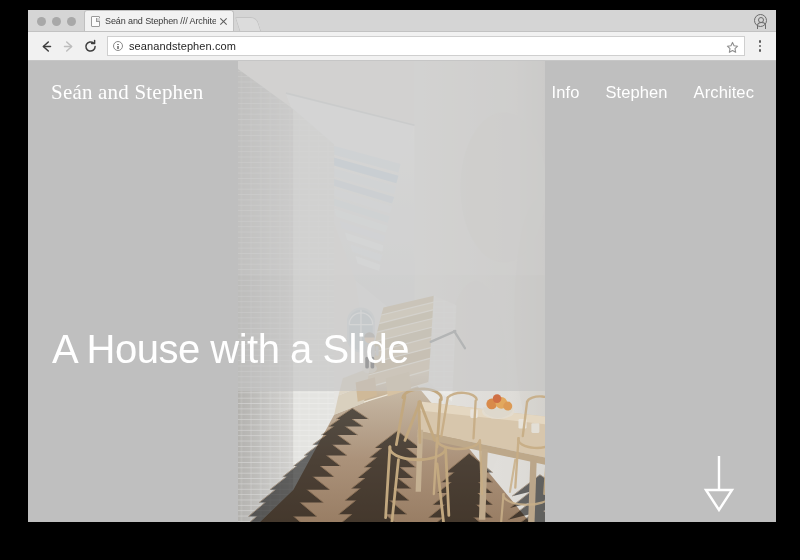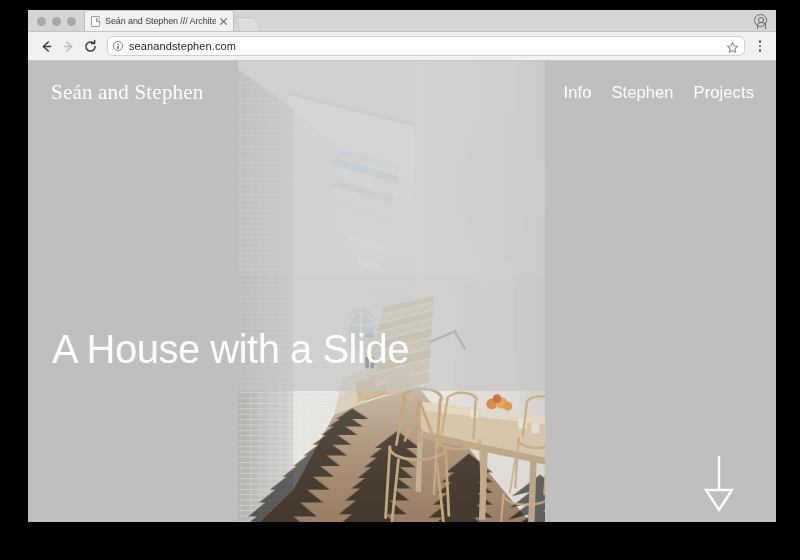--- a/index.html
+++ b/index.html
@@ -157,21 +157,21 @@
     flex: 0 0 auto;
   }
   .nav-btn svg { display: block; }
 
   #omnibox {
     flex: 1 1 auto;
     height: 20px;
     margin: 0 4px 0 6px;
     background: #ffffff;
     border: 1px solid #cfcfcf;
-    border-radius: 6px;
+    border-radius: 0;
     display: flex;
     align-items: center;
     padding: 0 5px;
     cursor: text;
   }
   .info-icon {
     width: 10px; height: 10px;
     border: 1.2px solid #8a8a8a;
     border-radius: 50%;
     position: relative;
@@ -256,21 +256,21 @@
     font-size: 21px;
     color: #ffffff;
     letter-spacing: 0.2px;
     white-space: nowrap;
     cursor: pointer;
   }
   #main-nav {
     margin-left: auto;
     display: flex;
     align-items: center;
-    gap: 20px;
+    gap: 26px;
   }
   .nav-link {
     font-family: "Liberation Sans", sans-serif;
     font-size: 16.5px;
     color: #ffffff;
     letter-spacing: 0.1px;
     cursor: pointer;
     white-space: nowrap;
   }
 
@@ -613,21 +613,21 @@
     </div>
 
     <div class="veil-top"></div>
 
     <header id="site-header">
       <div id="site-logo">Seán and Stephen</div>
 
       <nav id="main-nav">
         <span class="nav-link">Info</span>
         <span class="nav-link">Stephen</span>
-        <span class="nav-link">Projects</span>
+        <span class="nav-link">Architec</span>
       </nav>
     </header>
 
     <div class="project-title" id="project-title-1">A House with a Slide</div>
 
     <div id="scroll-arrow">
       <svg width="42" height="56" viewBox="0 0 42 56">
         <path d="M21 1 L21 34 M8 34 L21 54 L34 34 Z" fill="none" stroke="#ffffff" stroke-width="2.4" stroke-linecap="square" stroke-linejoin="miter"></path>
       </svg>
     </div>

